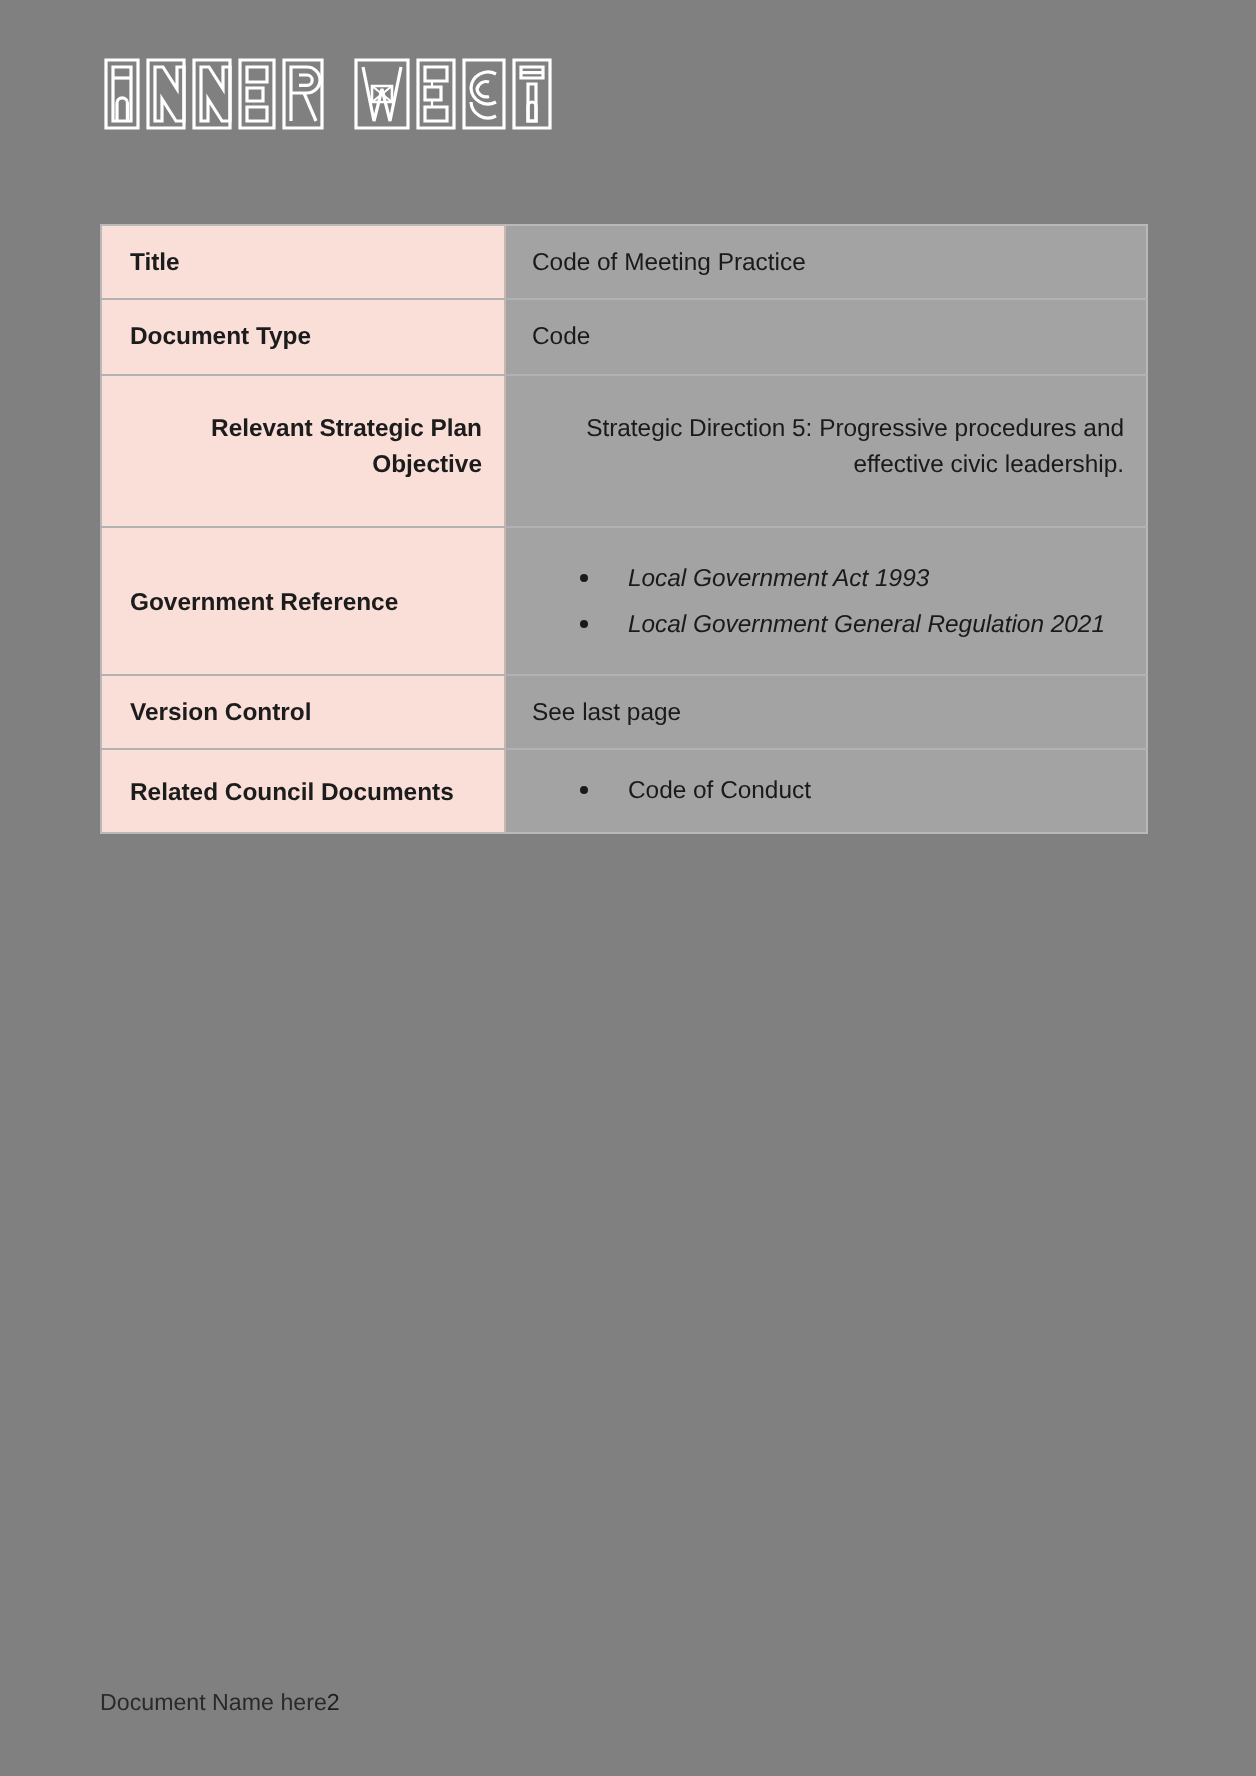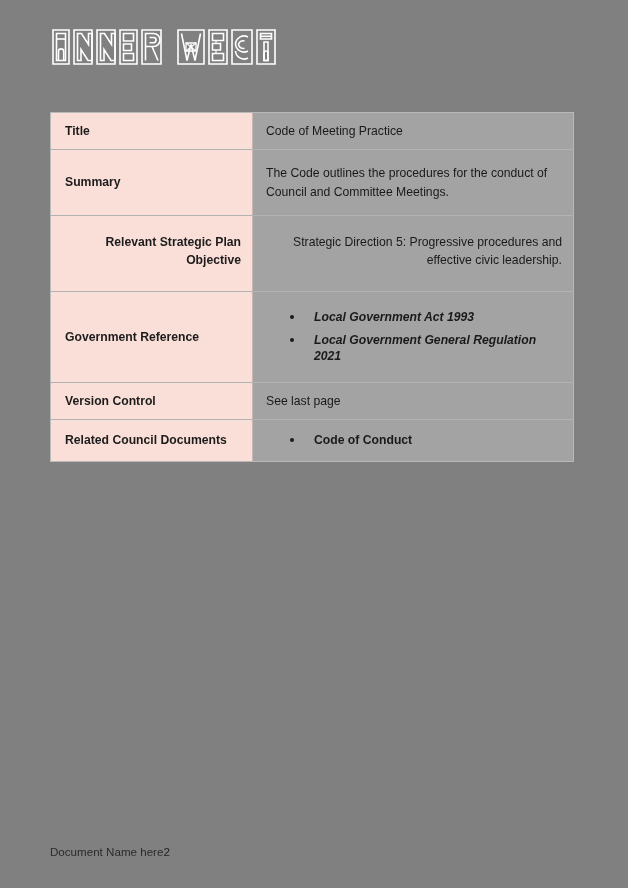--- a/index.html
+++ b/index.html
@@ -68,21 +68,20 @@
   ul.bullets {
     margin: 0;
     padding: 0 0 0 24px;
     list-style: none;
   }
   ul.bullets li {
     position: relative;
     padding: 3px 0 3px 24px;
     font-size: 12.2px;
     line-height: 1.35;
-    font-weight: bold;
   }
   ul.bullets li::before {
     content: "";
     position: absolute;
     left: 0;
     top: 9px;
     width: 4px;
     height: 4px;
     border-radius: 50%;
     background: #1a1a1a;
@@ -160,27 +159,27 @@
 
 <table class="doc-table">
   <tbody>
     <tr>
       <td class="label-cell">Title</td>
       <td class="value-cell">
         <span class="val-text">Code of Meeting Practice</span>
       </td>
     </tr>
 
-    <tr class="row-tall">
-      <td class="label-cell">Summary</td>
-      <td class="value-cell">
-        <span class="val-text">The Code outlines the procedures for the conduct of Council and Committee Meetings.</span>
-      </td>
-    </tr>
-
+
+    <tr>
+      <td class="label-cell">Document Type</td>
+      <td class="value-cell">
+        <span class="val-text">Code</span>
+      </td>
+    </tr>
 
     <tr class="row-xtall">
       <td class="label-cell">Relevant Strategic Plan Objective</td>
       <td class="value-cell">
         <span class="val-text">Strategic Direction 5: Progressive procedures and effective civic leadership.</span>
       </td>
     </tr>
 
     <tr class="row-tall">
       <td class="label-cell">Government Reference</td>

